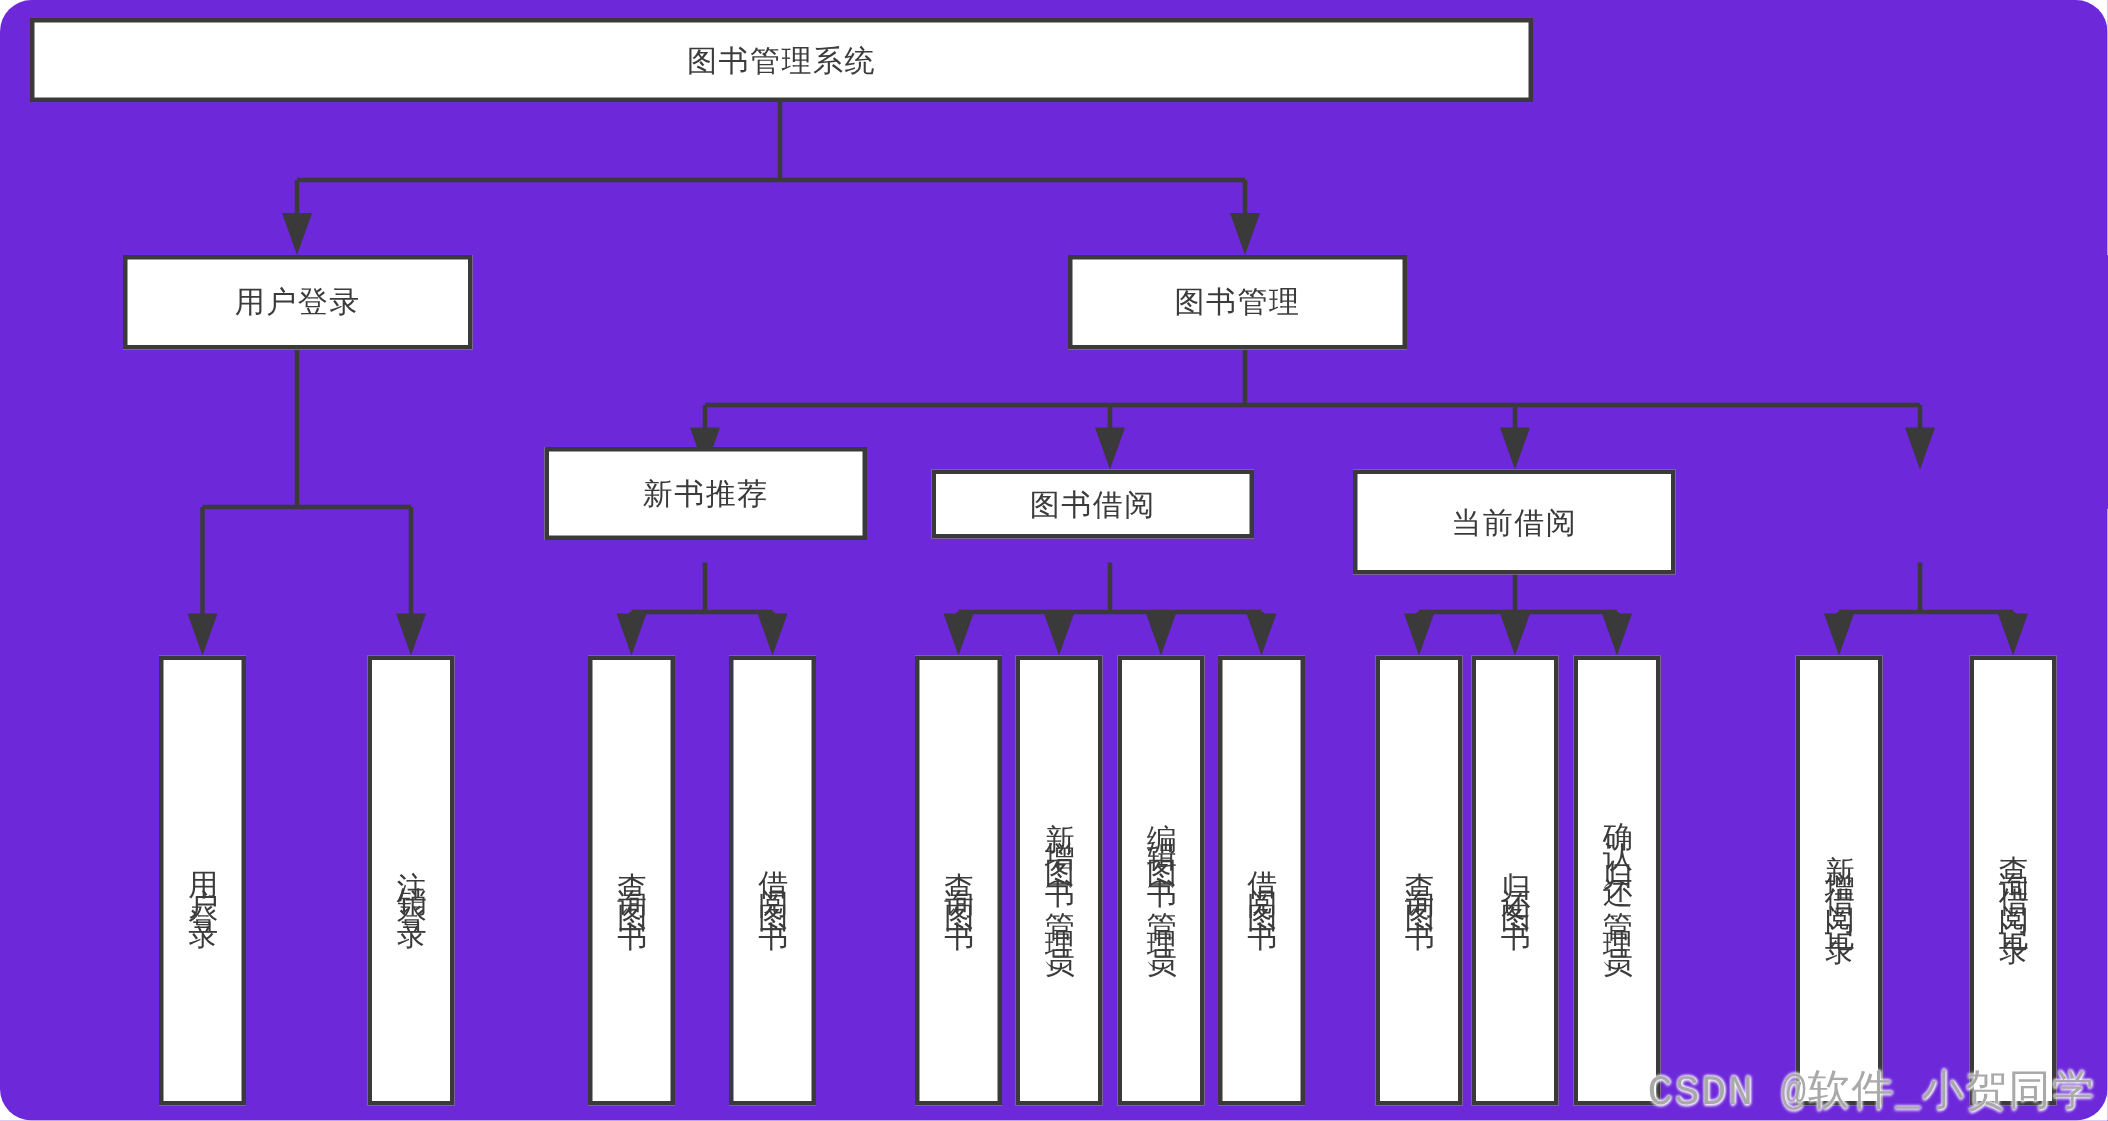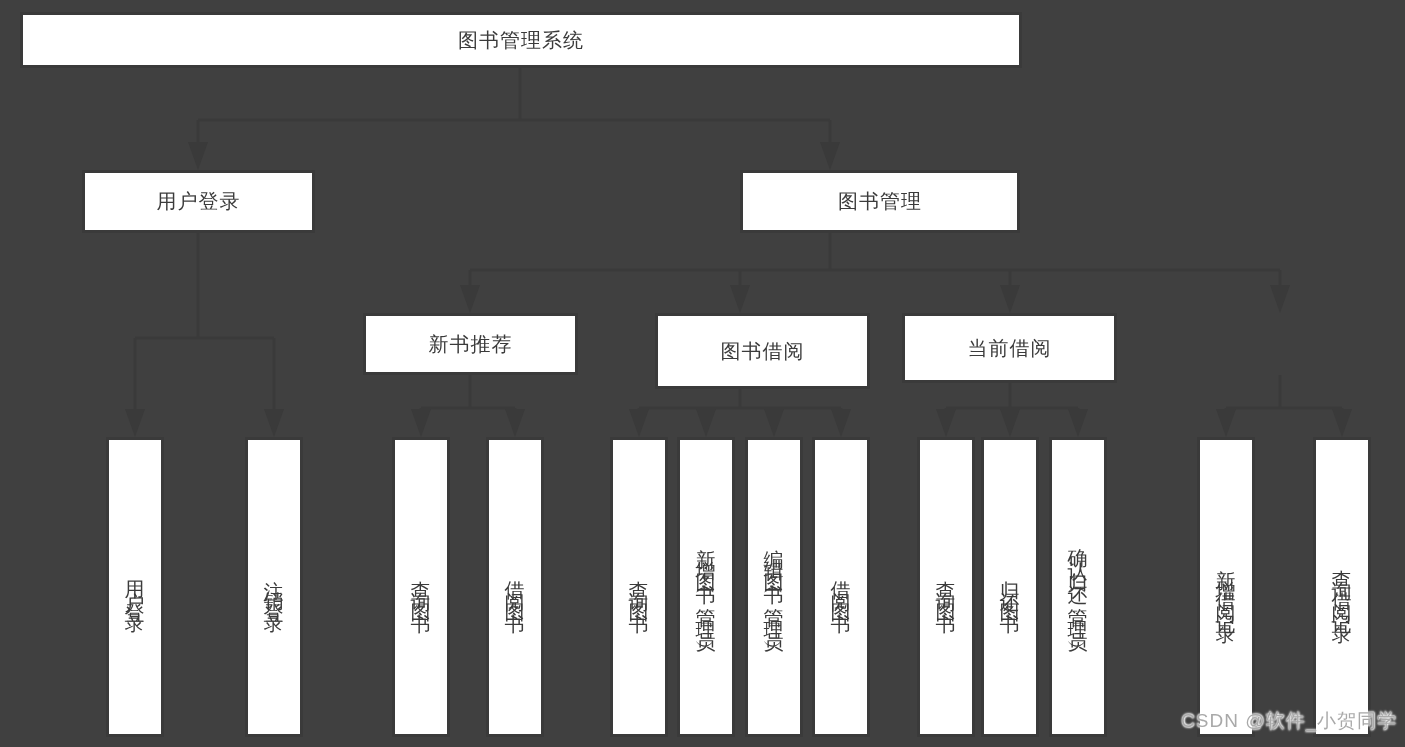--- a/index.html
+++ b/index.html
@@ -1,22 +1,23 @@
 <!DOCTYPE html>
 <html><head>
 <meta charset="utf-8">
 <style>
   html, body { margin: 0; padding: 0; background: #ffffff; }
   .stage {
     position: relative;
     width: 1405px;
     height: 747px;
-    background: #404040;
+    background: #6d28d9;
     overflow: hidden;
     font-family: "Liberation Sans", sans-serif;
+    border-radius: 21px;
   }
   svg.connectors {
     position: absolute;
     left: 0; top: 0;
     z-index: 1;
   }
   .box {
     position: absolute;
     box-sizing: border-box;
     border: 3px solid #3a3a3a;
@@ -41,25 +42,26 @@
     white-space: nowrap;
   }
   .vtext.vlong {
     letter-spacing: 12px;
   }
   .watermark {
     position: absolute;
     right: 8px;
     top: 708px;
     z-index: 3;
-    font-size: 19px;
+    font-size: 28px;
     color: #a9a9a9;
     letter-spacing: 1px;
     white-space: nowrap;
     text-shadow: 0 1px 2px rgba(255,255,255,0.95), 0 -1px 2px rgba(255,255,255,0.95), 1px 0 2px rgba(255,255,255,0.95);
+    font-family: Liberation Mono, monospace;
   }
 </style>
 </head>
 <body>
 
 <div class="stage">
 
   <svg class="connectors" width="1405" height="747" viewBox="0 0 1405 747" aria-hidden="true">
     <path d="M520 67 V120 M198 120 H830 M198 120 V152 M830 120 V152
              M198 233 V338 M135 338 H274 M135 338 V421 M274 338 V421
@@ -80,28 +82,28 @@
              M1216 409 L1236 409 L1226 437 Z M1332 409 L1352 409 L1342 437 Z" fill="#3a3a3a" stroke="none"></path>
   </svg>
 
   <div class="box" style="left:20px; top:12px; width:1002px; height:56px">
     <span class="hlabel">图书管理系统</span>
   </div>
 
   <div class="box" style="left:82px; top:170px; width:233px; height:63px">
     <span class="hlabel">用户登录</span>
   </div>
-  <div class="box" style="left:740px; top:170px; width:280px; height:63px">
+  <div class="box" style="left:712px; top:170px; width:226px; height:63px">
     <span class="hlabel">图书管理</span>
   </div>
 
-  <div class="box" style="left:363px; top:313px; width:215px; height:62px">
+  <div class="box" style="left:363px; top:298px; width:215px; height:62px">
     <span class="hlabel">新书推荐</span>
   </div>
-  <div class="box" style="left:655px; top:313px; width:215px; height:76px">
+  <div class="box" style="left:621px; top:313px; width:215px; height:46px">
     <span class="hlabel">图书借阅</span>
   </div>
   <div class="box" style="left:902px; top:313px; width:215px; height:70px">
     <span class="hlabel">当前借阅</span>
   </div>
 
   <div class="box" style="left:106px; top:437px; width:58px; height:300px">
     <span class="vtext">用户登录</span>
   </div>
   <div class="box" style="left:245px; top:437px; width:58px; height:300px">

